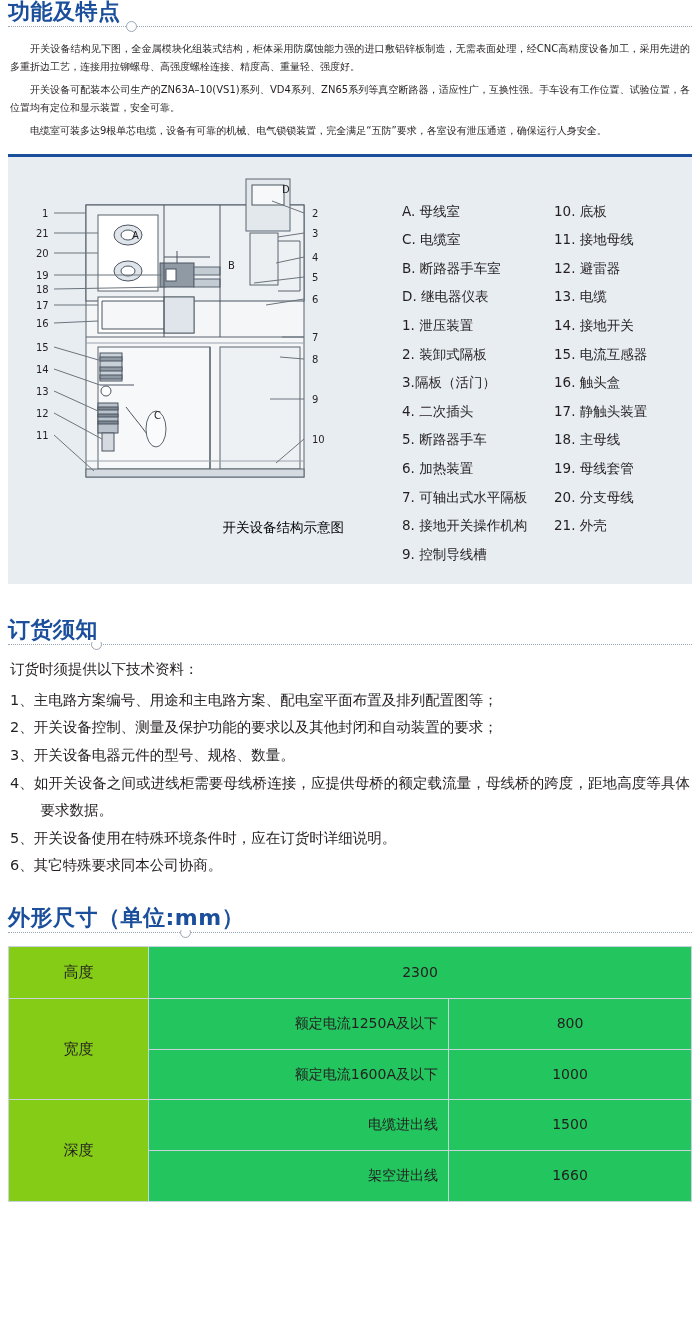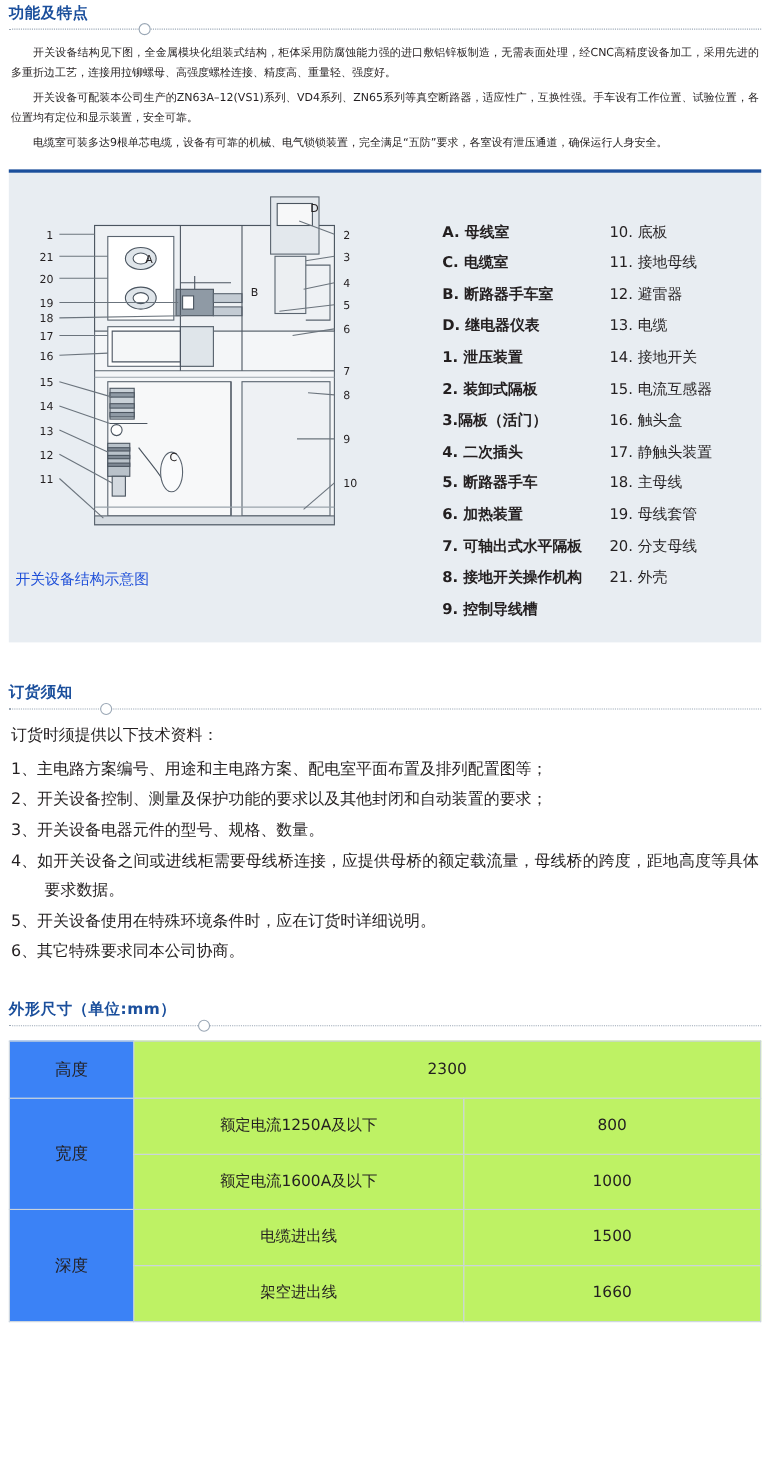--- a/index.html
+++ b/index.html
@@ -17,21 +17,21 @@
 
   
   .sec-head {
     position: relative;
     padding: 0 8px 0 8px;
     margin: 0 0 10px 0;
     height: 30px;
   }
   .sec-head .title {
     color: #1b4f9c;
-    font-size: 14px;
+    font-size: 22px;
     font-weight: bold;
     letter-spacing: 0.5px;
     display: inline-block;
     position: relative;
     z-index: 3;
     background: #fff;
     padding-right: 6px;
     line-height: 24px;
   }
   .sec-head .rule {
@@ -68,33 +68,33 @@
     padding: 14px 6px 16px 6px;
     display: flex;
     gap: 4px;
   }
   .diagram-left {
     width: 330px;
     position: relative;
   }
   .dgm-svg { display: block; }
   .dgm-caption {
-    text-align: left;
+    text-align: right;
     font-size: 13.5px;
     margin-top: 6px;
-    color: #1d4ed8;
+    color: #000000;
   }
   .legend {
     flex: 1;
     display: flex;
     padding-top: 26px;
     font-size: 13.5px;
   }
   .legend .col { flex: 1; }
-  .legend .col.c1 { padding-left: 54px; font-weight: bold; }
+  .legend .col.c1 { padding-left: 54px; }
   .legend .col.c2 { padding-left: 20px; }
   .legend .item { line-height: 2.12; white-space: nowrap; }
 
   
   .notes { padding: 0 10px; }
   .notes .lead { margin: 0 0 6px 0; font-size: 14.5px; }
   .notes ol { list-style: none; margin: 0; padding: 0; }
   .notes li {
     font-size: 14.5px;
     line-height: 1.9;
@@ -107,50 +107,50 @@
   .dim-wrap { margin: 10px 8px 0 8px; }
   table.dim {
     width: 100%;
     border-collapse: collapse;
     font-size: 14px;
   }
   table.dim td {
     border: 1px solid #c9d3dd;
     padding: 14px 10px;
     text-align: center;
-    background: #bef264;
+    background: #22c55e;
     vertical-align: middle;
   }
   table.dim td.hdr {
-    background: #3b82f6;
-    width: 113px;
+    background: #84cc16;
+    width: 140px;
     font-size: 15px;
   }
   table.dim td.mid {
-    text-align: center;
+    text-align: right;
     width: 300px;
   }
   .sp-18 { height: 18px; }
   .sp-26 { height: 26px; }
   .sp-34 { height: 34px; }
 </style>
 </head>
 <body>
 
 <div class="page">
 
   <div class="sec-head">
     <span class="title">功能及特点</span>
     <div class="rule"></div>
     <div class="dot" style="left:126px;"></div>
   </div>
 
   <div class="body-text">
     <p>开关设备结构见下图，全金属模块化组装式结构，柜体采用防腐蚀能力强的进口敷铝锌板制造，无需表面处理，经CNC高精度设备加工，采用先进的多重折边工艺，连接用拉铆螺母、高强度螺栓连接、精度高、重量轻、强度好。</p>
-    <p>开关设备可配装本公司生产的ZN63A–12(VS1)系列、VD4系列、ZN65系列等真空断路器，适应性广，互换性强。手车设有工作位置、试验位置，各位置均有定位和显示装置，安全可靠。</p>
+    <p>开关设备可配装本公司生产的ZN63A–10(VS1)系列、VD4系列、ZN65系列等真空断路器，适应性广，互换性强。手车设有工作位置、试验位置，各位置均有定位和显示装置，安全可靠。</p>
     <p>电缆室可装多达9根单芯电缆，设备有可靠的机械、电气锁锁装置，完全满足“五防”要求，各室设有泄压通道，确保运行人身安全。</p>
   </div>
 
   <div class="diagram-block">
 
     <div class="diagram-left">
       <svg class="dgm-svg" width="330" height="340" viewBox="0 0 330 340">
         <g fill="none" stroke="#4b5560" stroke-width="1">
 
           <rect x="72" y="34" width="218" height="272" fill="#f4f6f8" stroke="#5a646f"></rect>

